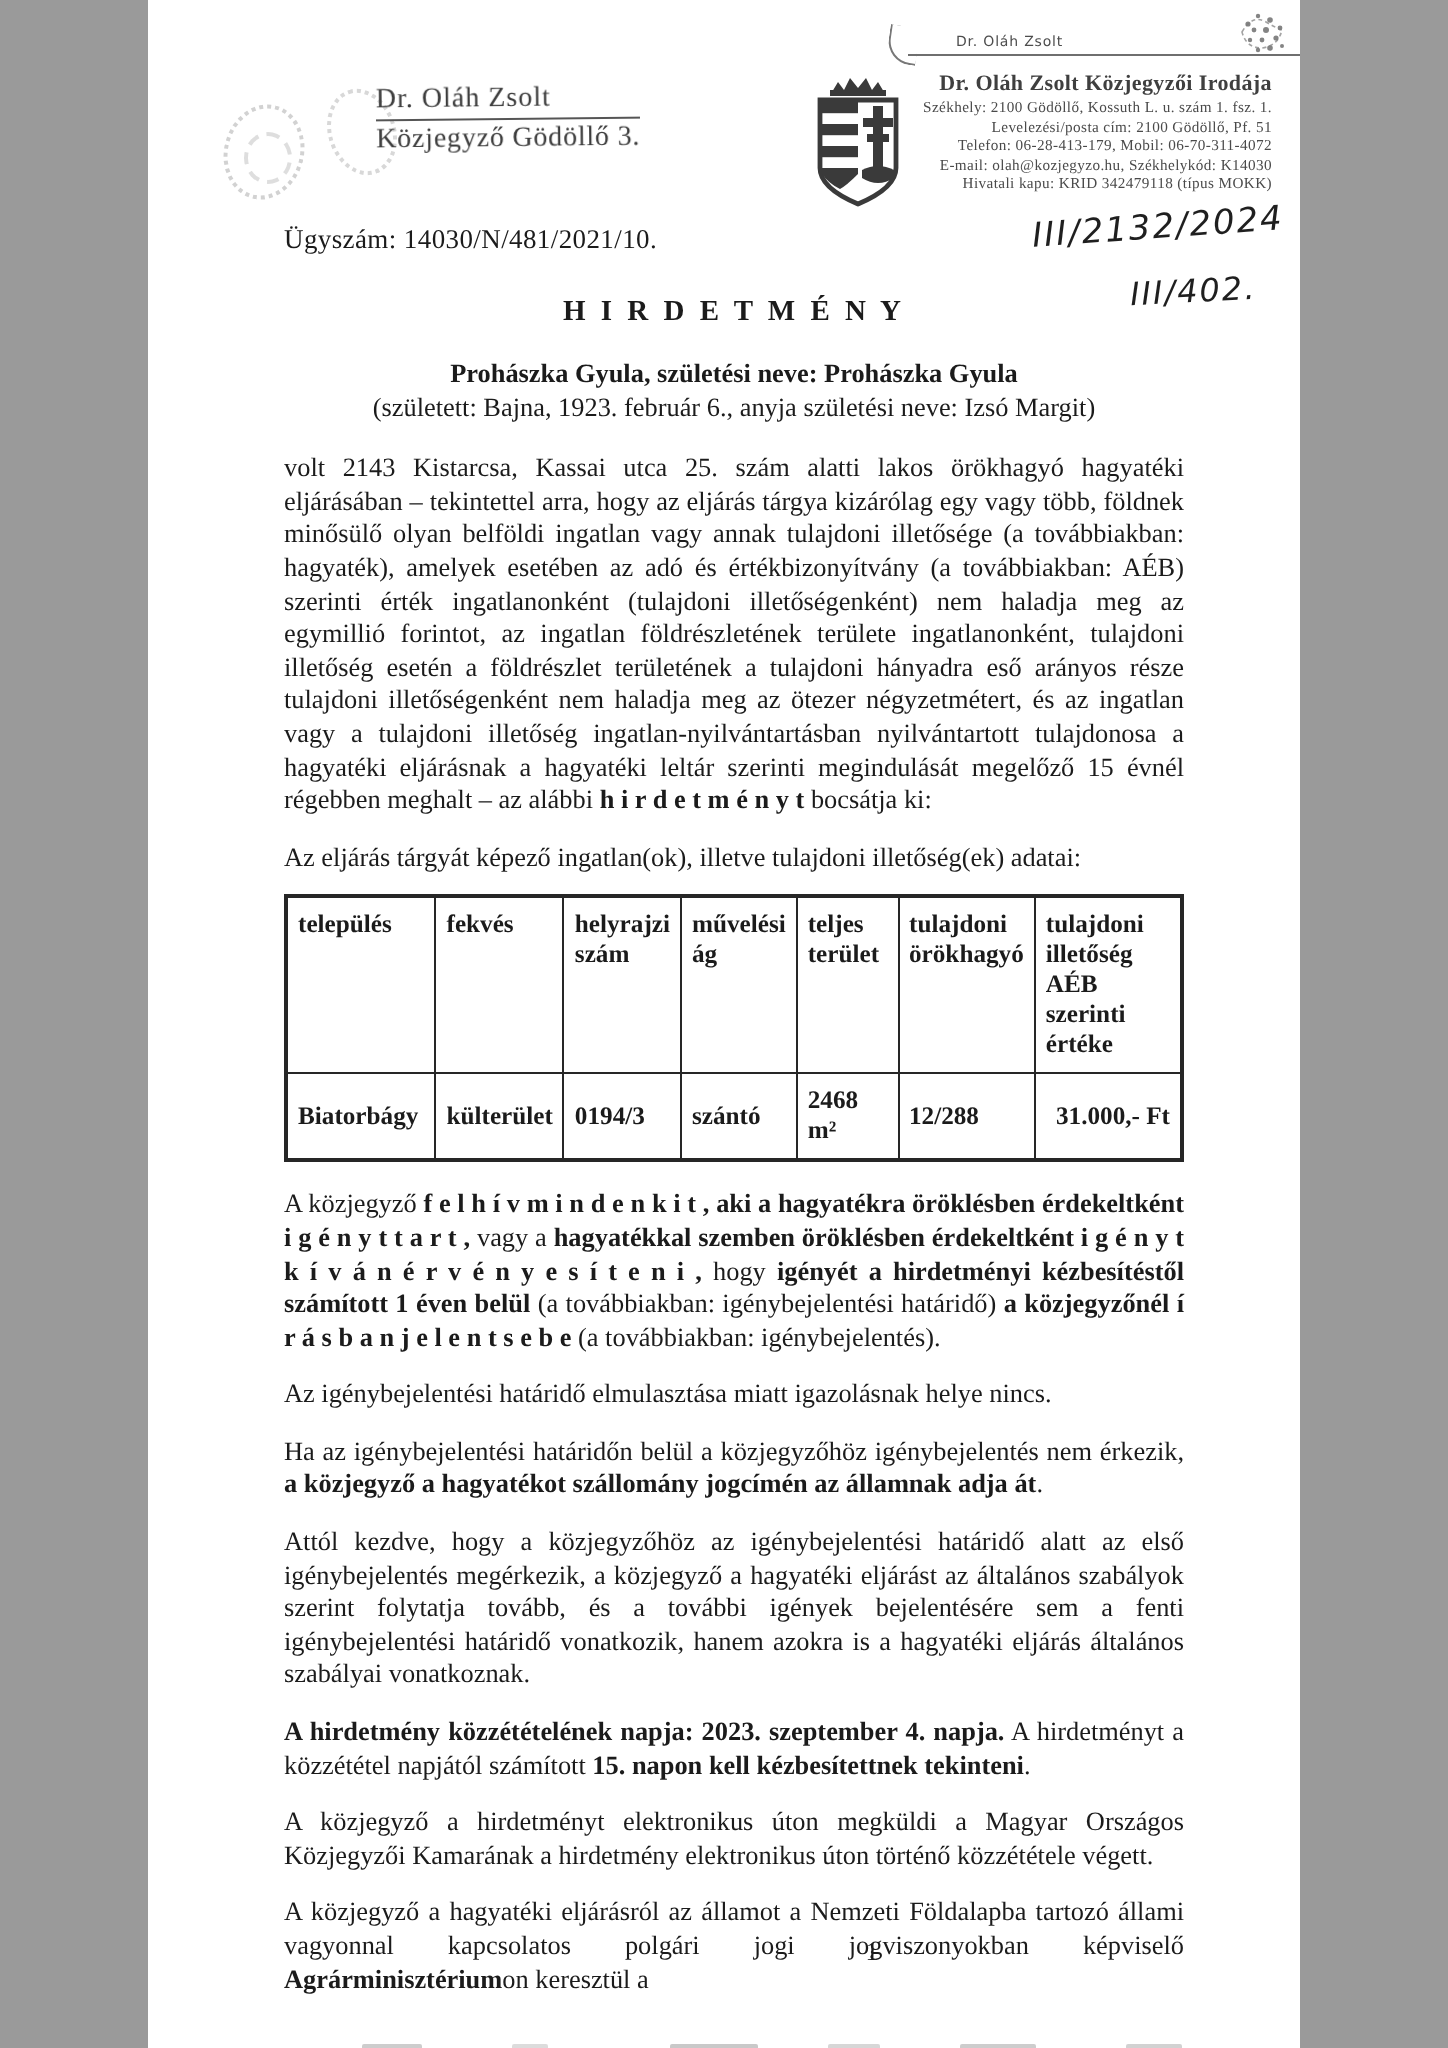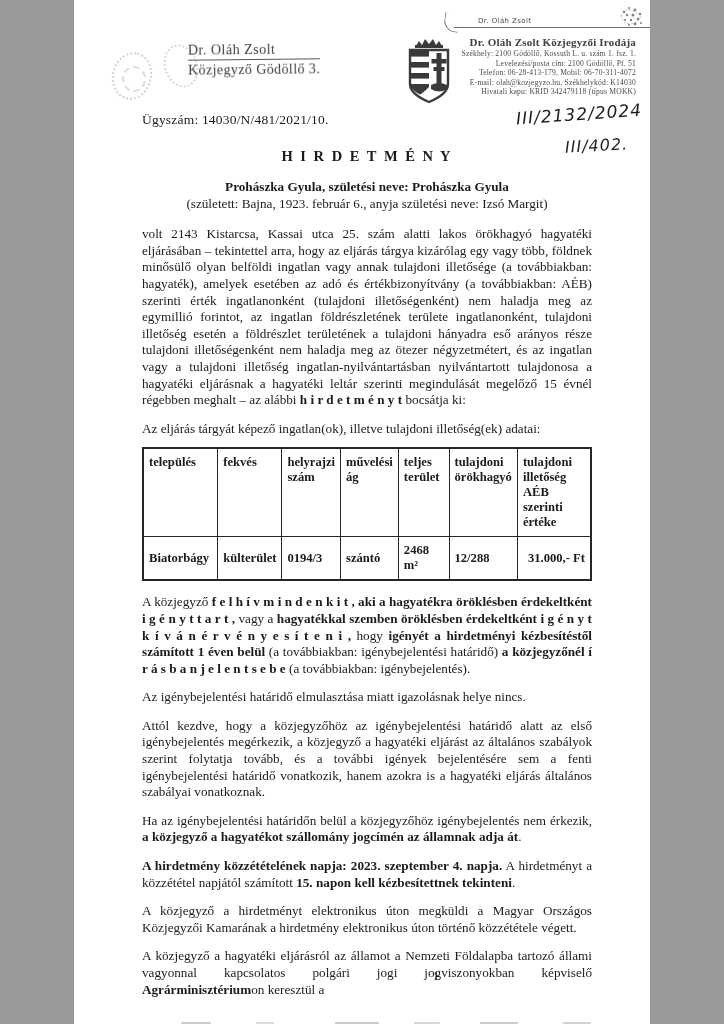--- a/index.html
+++ b/index.html
@@ -164,23 +164,23 @@
             <td>12/288</td>
             <td class="num">31.000,- Ft</td>
           </tr>
         </tbody>
     </table>
 
     <p class="para" style="margin-top:13px;"><span class="seg-r">A közjegyző </span><span class="seg-b">f e l h í v   m i n d e n k i t ,</span><span class="seg-r"> </span><span class="seg-b">aki a hagyatékra öröklésben érdekeltként </span><span class="seg-b">i g é n y t   t a r t ,</span><span class="seg-r"> vagy a </span><span class="seg-b">hagyatékkal szemben öröklésben érdekeltként </span><span class="seg-b">i g é n y t   k í v á n   é r v é n y e s í t e n i ,</span><span class="seg-r"> hogy </span><span class="seg-b">igényét a hirdetményi kézbesítéstől számított 1 éven belül</span><span class="seg-r"> (a továbbiakban: igénybejelentési határidő) </span><span class="seg-b">a közjegyzőnél í r á s b a n   j e l e n t s e   b e</span><span class="seg-r">  (a továbbiakban: igénybejelentés).</span></p>
 
     <p class="para">Az igénybejelentési határidő elmulasztása miatt igazolásnak helye nincs.</p>
 
+    <p class="para"><span class="seg-r">Ha az igénybejelentési határidőn belül a közjegyzőhöz igénybejelentés nem érkezik, </span><span class="seg-b">a közjegyző a hagyatékot szállomány jogcímén az államnak adja át</span><span class="seg-r">.</span></p>
+
     <p class="para">Attól kezdve, hogy a közjegyzőhöz az igénybejelentési határidő alatt az első igénybejelentés megérkezik, a közjegyző a hagyatéki eljárást az általános szabályok szerint folytatja tovább, és a további igények bejelentésére sem a fenti igénybejelentési határidő vonatkozik, hanem azokra is a hagyatéki eljárás általános szabályai vonatkoznak.</p>
-
-    <p class="para"><span class="seg-r">Ha az igénybejelentési határidőn belül a közjegyzőhöz igénybejelentés nem érkezik, </span><span class="seg-b">a közjegyző a hagyatékot szállomány jogcímén az államnak adja át</span><span class="seg-r">.</span></p>
 
     <p class="para"><span class="seg-b">A hirdetmény közzétételének napja: 2023. szeptember 4. napja.</span><span class="seg-r"> A hirdetményt a közzététel napjától számított </span><span class="seg-b">15. napon kell kézbesítettnek tekinteni</span><span class="seg-r">.</span></p>
 
     <p class="para">A közjegyző a hirdetményt elektronikus úton megküldi a Magyar Országos Közjegyzői Kamarának a hirdetmény elektronikus úton történő közzététele végett.</p>
 
     <p class="para"><span class="seg-r">A közjegyző a hagyatéki eljárásról az államot a Nemzeti Földalapba tartozó állami vagyonnal kapcsolatos polgári jogi jogviszonyokban képviselő </span><span class="seg-b">Agrárminisztérium</span><span class="seg-r">on keresztül a</span></p>
 
   </div>
 
   <div class="page-number">1</div>

